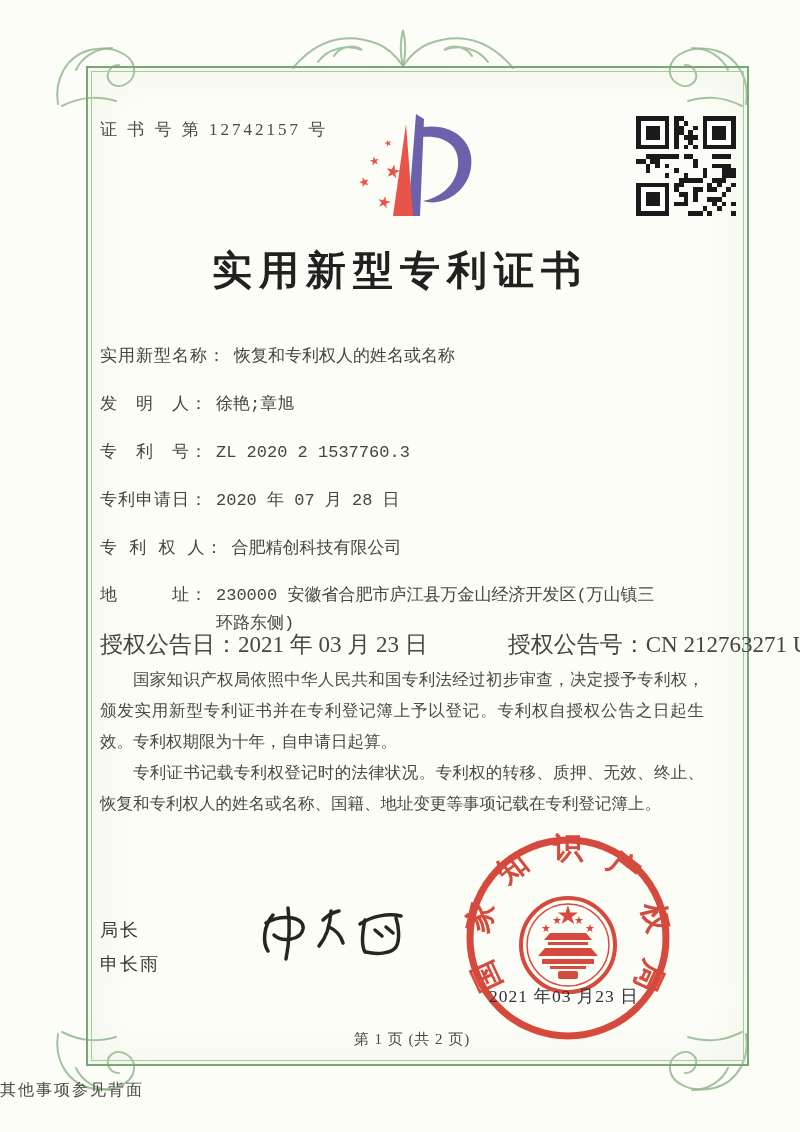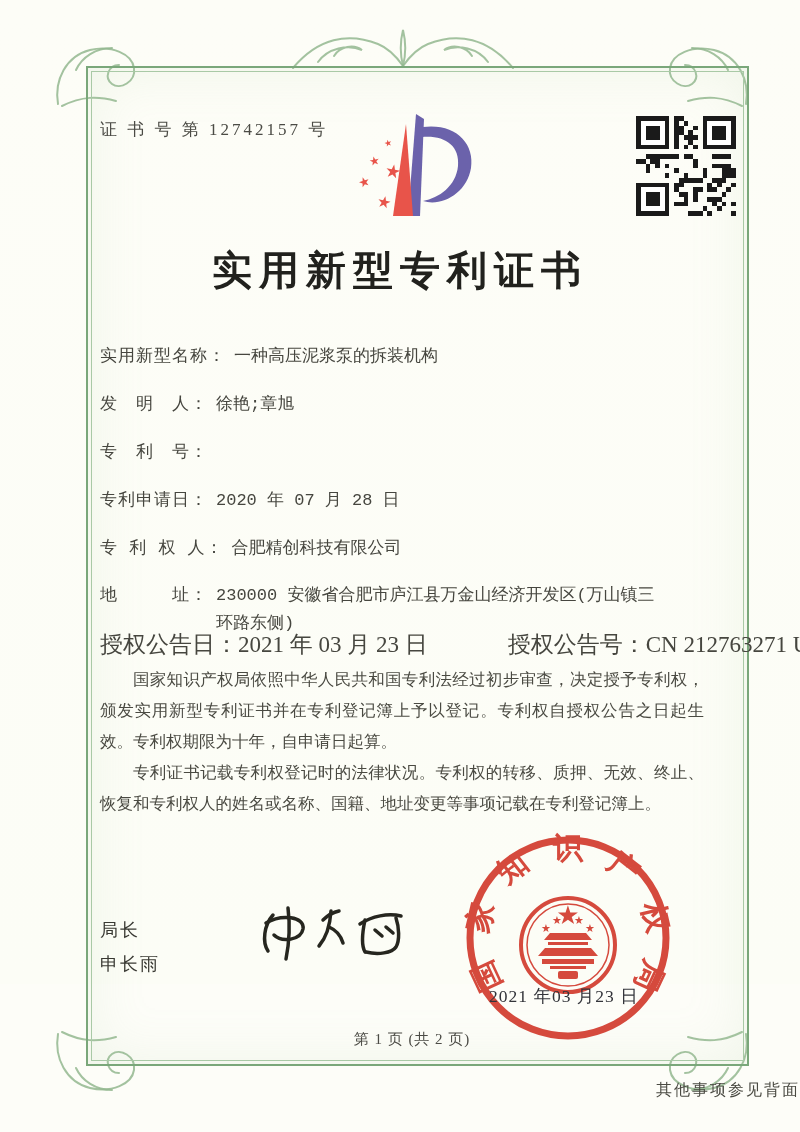--- a/index.html
+++ b/index.html
@@ -18,21 +18,21 @@
   .grant-row{position:absolute;left:100px;top:631px;width:620px;font-size:23px;color:#46463f;display:flex;line-height:28px;}
   .grant-row .pair{display:flex;white-space:pre;}
   .grant-row .pair+.pair{margin-left:80px;}
   .body-text{position:absolute;left:100px;top:664px;width:604px;color:#4a4a42;}
   .body-text p{margin:0;font-size:16.5px;line-height:31px;text-indent:2em;text-align:justify;}
   .sign-print{position:absolute;left:100px;color:#383832;font-size:18px;letter-spacing:2px;font-family:"Liberation Sans","DejaVu Sans",sans-serif;}
   .sig-svg{position:absolute;left:212px;top:874px;}
   .seal-svg{position:absolute;left:462px;top:832px;opacity:.92;}
   .seal-date{position:absolute;left:489px;top:984px;font-size:17.5px;color:#33343a;letter-spacing:1px;white-space:pre;}
   .page-info{position:absolute;left:0;top:1030px;width:800px;text-align:center;font-size:15px;color:#4b4b45;letter-spacing:1px;padding-left:12px;}
-  .back-note{position:absolute;left:0;top:1080px;width:800px;text-align:right;font-size:16px;color:#4a4a42;letter-spacing:2px;}
+  .back-note{position:absolute;left:0;top:1080px;width:800px;text-align:left;font-size:16px;color:#4a4a42;letter-spacing:2px;}
   .green-stroke{fill:none;stroke:#93b78f;stroke-width:2;stroke-linecap:round;opacity:.85;}
 </style>
 </head>
 <body>
 
 <div class="page">
 
   <svg class="ornament" style="left:52px;top:38px" width="110" height="72" viewBox="0 0 110 72">
     <path class="green-stroke" d="M6,66 C2,42 14,18 38,12 C60,7 80,16 82,30 C84,44 68,52 60,46 C52,40 56,27 67,27"></path>
     <path class="green-stroke" d="M10,68 C30,58 46,58 64,63"></path>
@@ -190,28 +190,29 @@
         <rect x="0" y="14" width="7" height="7" fill="#1a1a1a"></rect>
         <rect x="1" y="15" width="5" height="5" fill="#ffffff"></rect>
         <rect x="2" y="16" width="3" height="3" fill="#1a1a1a"></rect>
       </svg>
   </div>
 
   <div class="title">实用新型专利证书</div>
 
   <div class="field-row" style="top:343px">
     <span class="flabel">实用新型名称：</span>
-    <span class="fvalue">一种高压泥浆泵的拆装机构</span>
+    <span class="fvalue">恢复和专利权人的姓名或名称</span>
   </div>
   <div class="field-row" style="top:391px">
     <span class="flabel">发　明　人：</span>
     <span class="fvalue">徐艳;章旭</span>
   </div>
   <div class="field-row" style="top:439px">
     <span class="flabel">专　利　号：</span>
+    <span class="fvalue">ZL 2020 2 1537760.3</span>
   </div>
   <div class="field-row" style="top:487px">
     <span class="flabel">专利申请日：</span>
     <span class="fvalue">2020 年 07 月 28 日</span>
   </div>
   <div class="field-row" style="top:535px">
     <span class="flabel">专 利 权 人：</span>
     <span class="fvalue">合肥精创科技有限公司</span>
   </div>
   <div class="field-row" style="top:582px">

